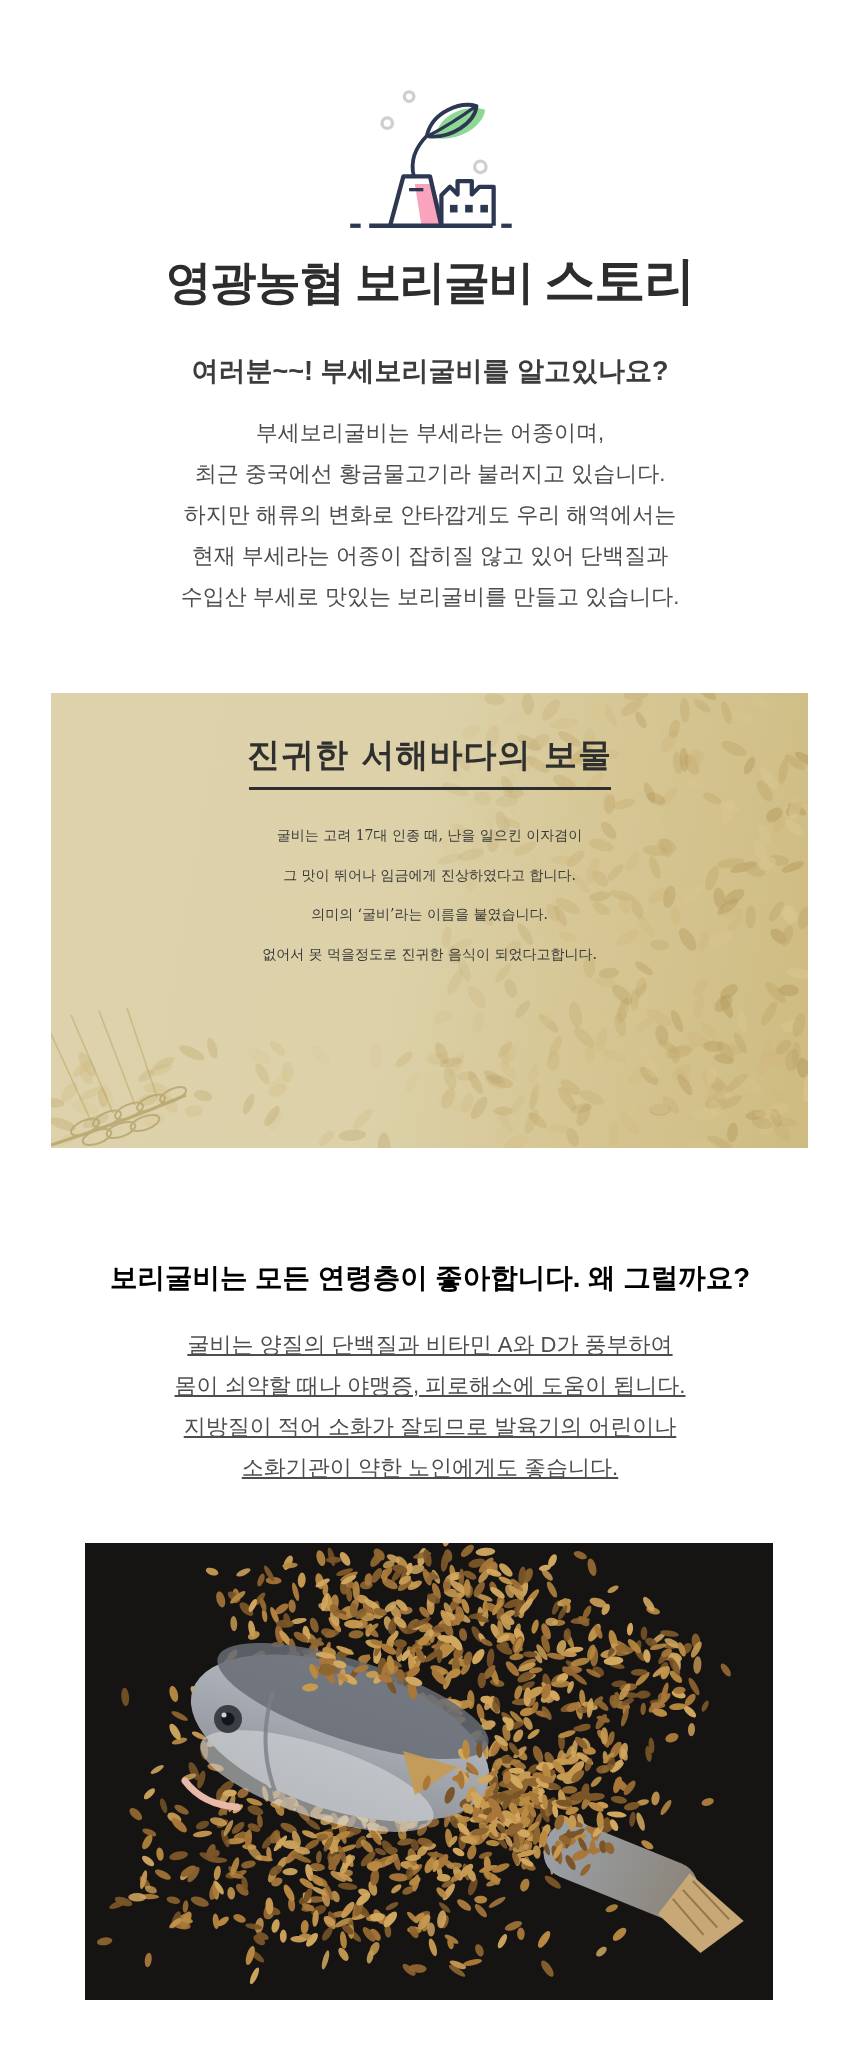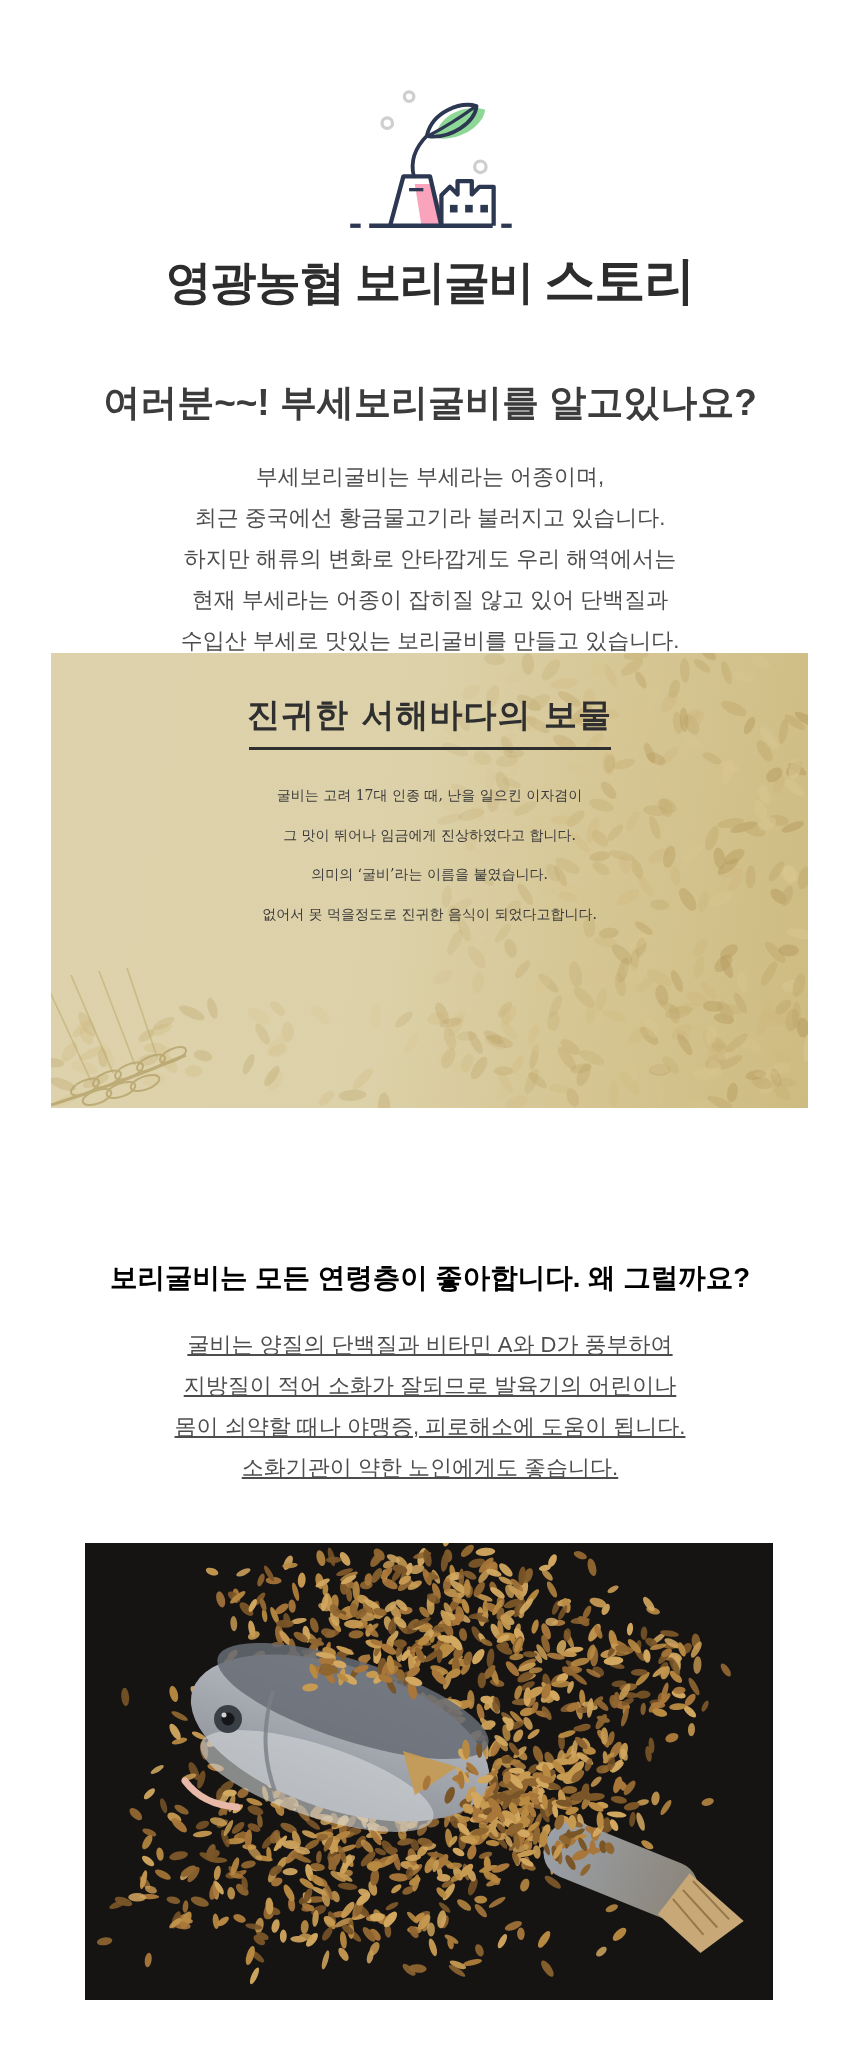--- a/index.html
+++ b/index.html
@@ -15,26 +15,26 @@
   .icon-wrap{left:335px;top:80px;width:190px;height:168px;}
 
   
   .main-title{
     top:250px;font-size:46px;font-weight:900;color:#2d2d2d;
     letter-spacing:-1.5px;line-height:62px;
   }
   .main-title .emph{font-size:51px;font-weight:900;letter-spacing:-1px;}
 
   
-  .intro-heading{top:384px;font-size:37px;font-weight:700;color:#3c3c3c;line-height:38px;}
-  .intro-par{top:456px;font-size:22px;color:#4d4d4d;line-height:41px;}
+  .intro-heading{top:352px;font-size:27px;font-weight:700;color:#3c3c3c;line-height:38px;}
+  .intro-par{top:412px;font-size:22px;color:#4d4d4d;line-height:41px;}
 
   
   .banner{
-    left:51px;top:653px;width:757px;height:455px;
+    left:51px;top:693px;width:757px;height:455px;
     background:linear-gradient(100deg,#ddd2ab 0%,#dcd1a9 46%,#d6c694 70%,#cdbb80 100%);
     overflow:hidden;
   }
   .banner-art{position:absolute;left:0;top:0;width:757px;height:455px;pointer-events:none;}
   .banner-inner{position:absolute;left:0;top:0;width:757px;text-align:center;}
   .banner-title{
     margin-top:40px;font-family:"DejaVu Serif","Liberation Serif",serif;
     font-size:33px;font-weight:600;color:#2f2f2f;letter-spacing:1px;line-height:44px;
   }
   .banner-underline{width:362px;height:3px;background:#2f2f2f;margin:10px auto 0 auto;}
@@ -470,22 +470,22 @@
         <div class="line">그 맛이 뛰어나 임금에게 진상하였다고 합니다.</div>
         <div class="line">의미의 ‘굴비’라는 이름을 붙였습니다.</div>
         <div class="line">없어서 못 먹을정도로 진귀한 음식이 되었다고합니다.</div>
       </div>
   </div>
 </section>
 
 <div class="abs centered benefits-heading">보리굴비는 모든 연령층이 좋아합니다. 왜 그럴까요?</div>
 <div class="abs centered benefits-par">
     <div class="line">굴비는 양질의 단백질과 비타민 A와 D가 풍부하여</div>
+    <div class="line">몸이 쇠약할 때나 야맹증, 피로해소에 도움이 됩니다.</div>
     <div class="line">지방질이 적어 소화가 잘되므로 발육기의 어린이나</div>
-    <div class="line">몸이 쇠약할 때나 야맹증, 피로해소에 도움이 됩니다.</div>
     <div class="line">소화기관이 약한 노인에게도 좋습니다.</div>
   </div>
 
 <figure class="abs photo" style="margin:0;" aria-label="보리알 더미 위에 놓인 마른 보리굴비(부세) 사진">
   <svg width="688" height="457" viewBox="0 0 688 457">
     <defs>
       <linearGradient id="fishBody" x1="0" y1="0" x2="0" y2="1">
         <stop offset="0" stop-color="#b9bec6"></stop>
           <stop offset="1" stop-color="#8d9097"></stop>
       </linearGradient>

